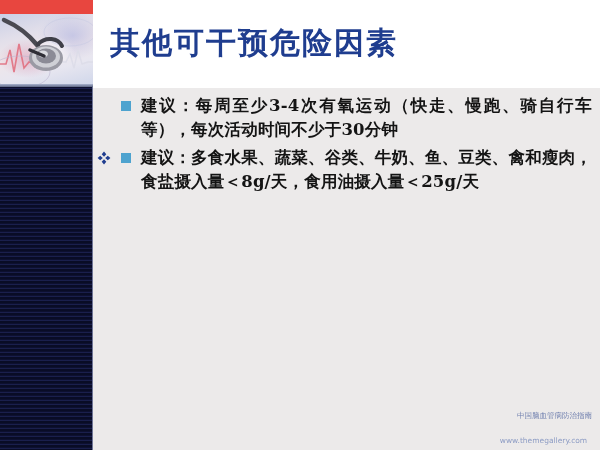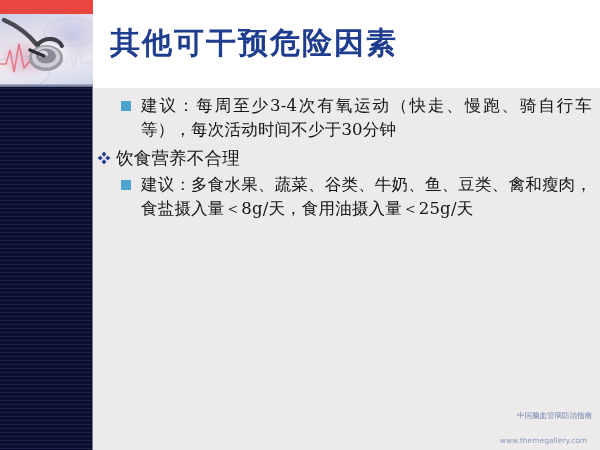--- a/index.html
+++ b/index.html
@@ -90,20 +90,21 @@
     position:relative;
     margin-top:2px;
     margin-left:24px;
     padding-left:20px;
     font-family:"DejaVu Serif","Liberation Serif",serif;
     font-size:16.5px;
     line-height:24px;
     color:#141414;
     letter-spacing:.2px;
     text-align:justify;
+    font-weight:bold;
   }
   .lvl2 .sq{
     position:absolute;left:0;top:7px;
     width:10px;height:10px;background:#4ea3cf;
   }
 
   
   .footer{
     position:absolute;right:8px;bottom:4px;
     text-align:center;
@@ -162,21 +163,20 @@
     </div>
 
     <div class="blk">
       <div class="lvl1">
         <svg class="dia" viewBox="0 0 14 14">
           <path d="M7 0.6 L9.3 3.2 L7 5.8 L4.7 3.2 Z" fill="#1f3d8f"></path>
           <path d="M7 8.2 L9.3 10.8 L7 13.4 L4.7 10.8 Z" fill="#1f3d8f"></path>
           <path d="M0.6 7 L3.2 4.7 L5.8 7 L3.2 9.3 Z" fill="#1f3d8f"></path>
           <path d="M8.2 7 L10.8 4.7 L13.4 7 L10.8 9.3 Z" fill="#1f3d8f"></path>
         </svg>
-        <span>饮食营养不合理</span>
       </div>
       <div class="lvl2">
         <span class="sq"></span>
         <span>建议：多食水果、蔬菜、谷类、牛奶、鱼、豆类、禽和瘦肉，食盐摄入量＜8g/天，食用油摄入量＜25g/天</span>
       </div>
     </div>
 
   </div>
 
   <div class="footer">

